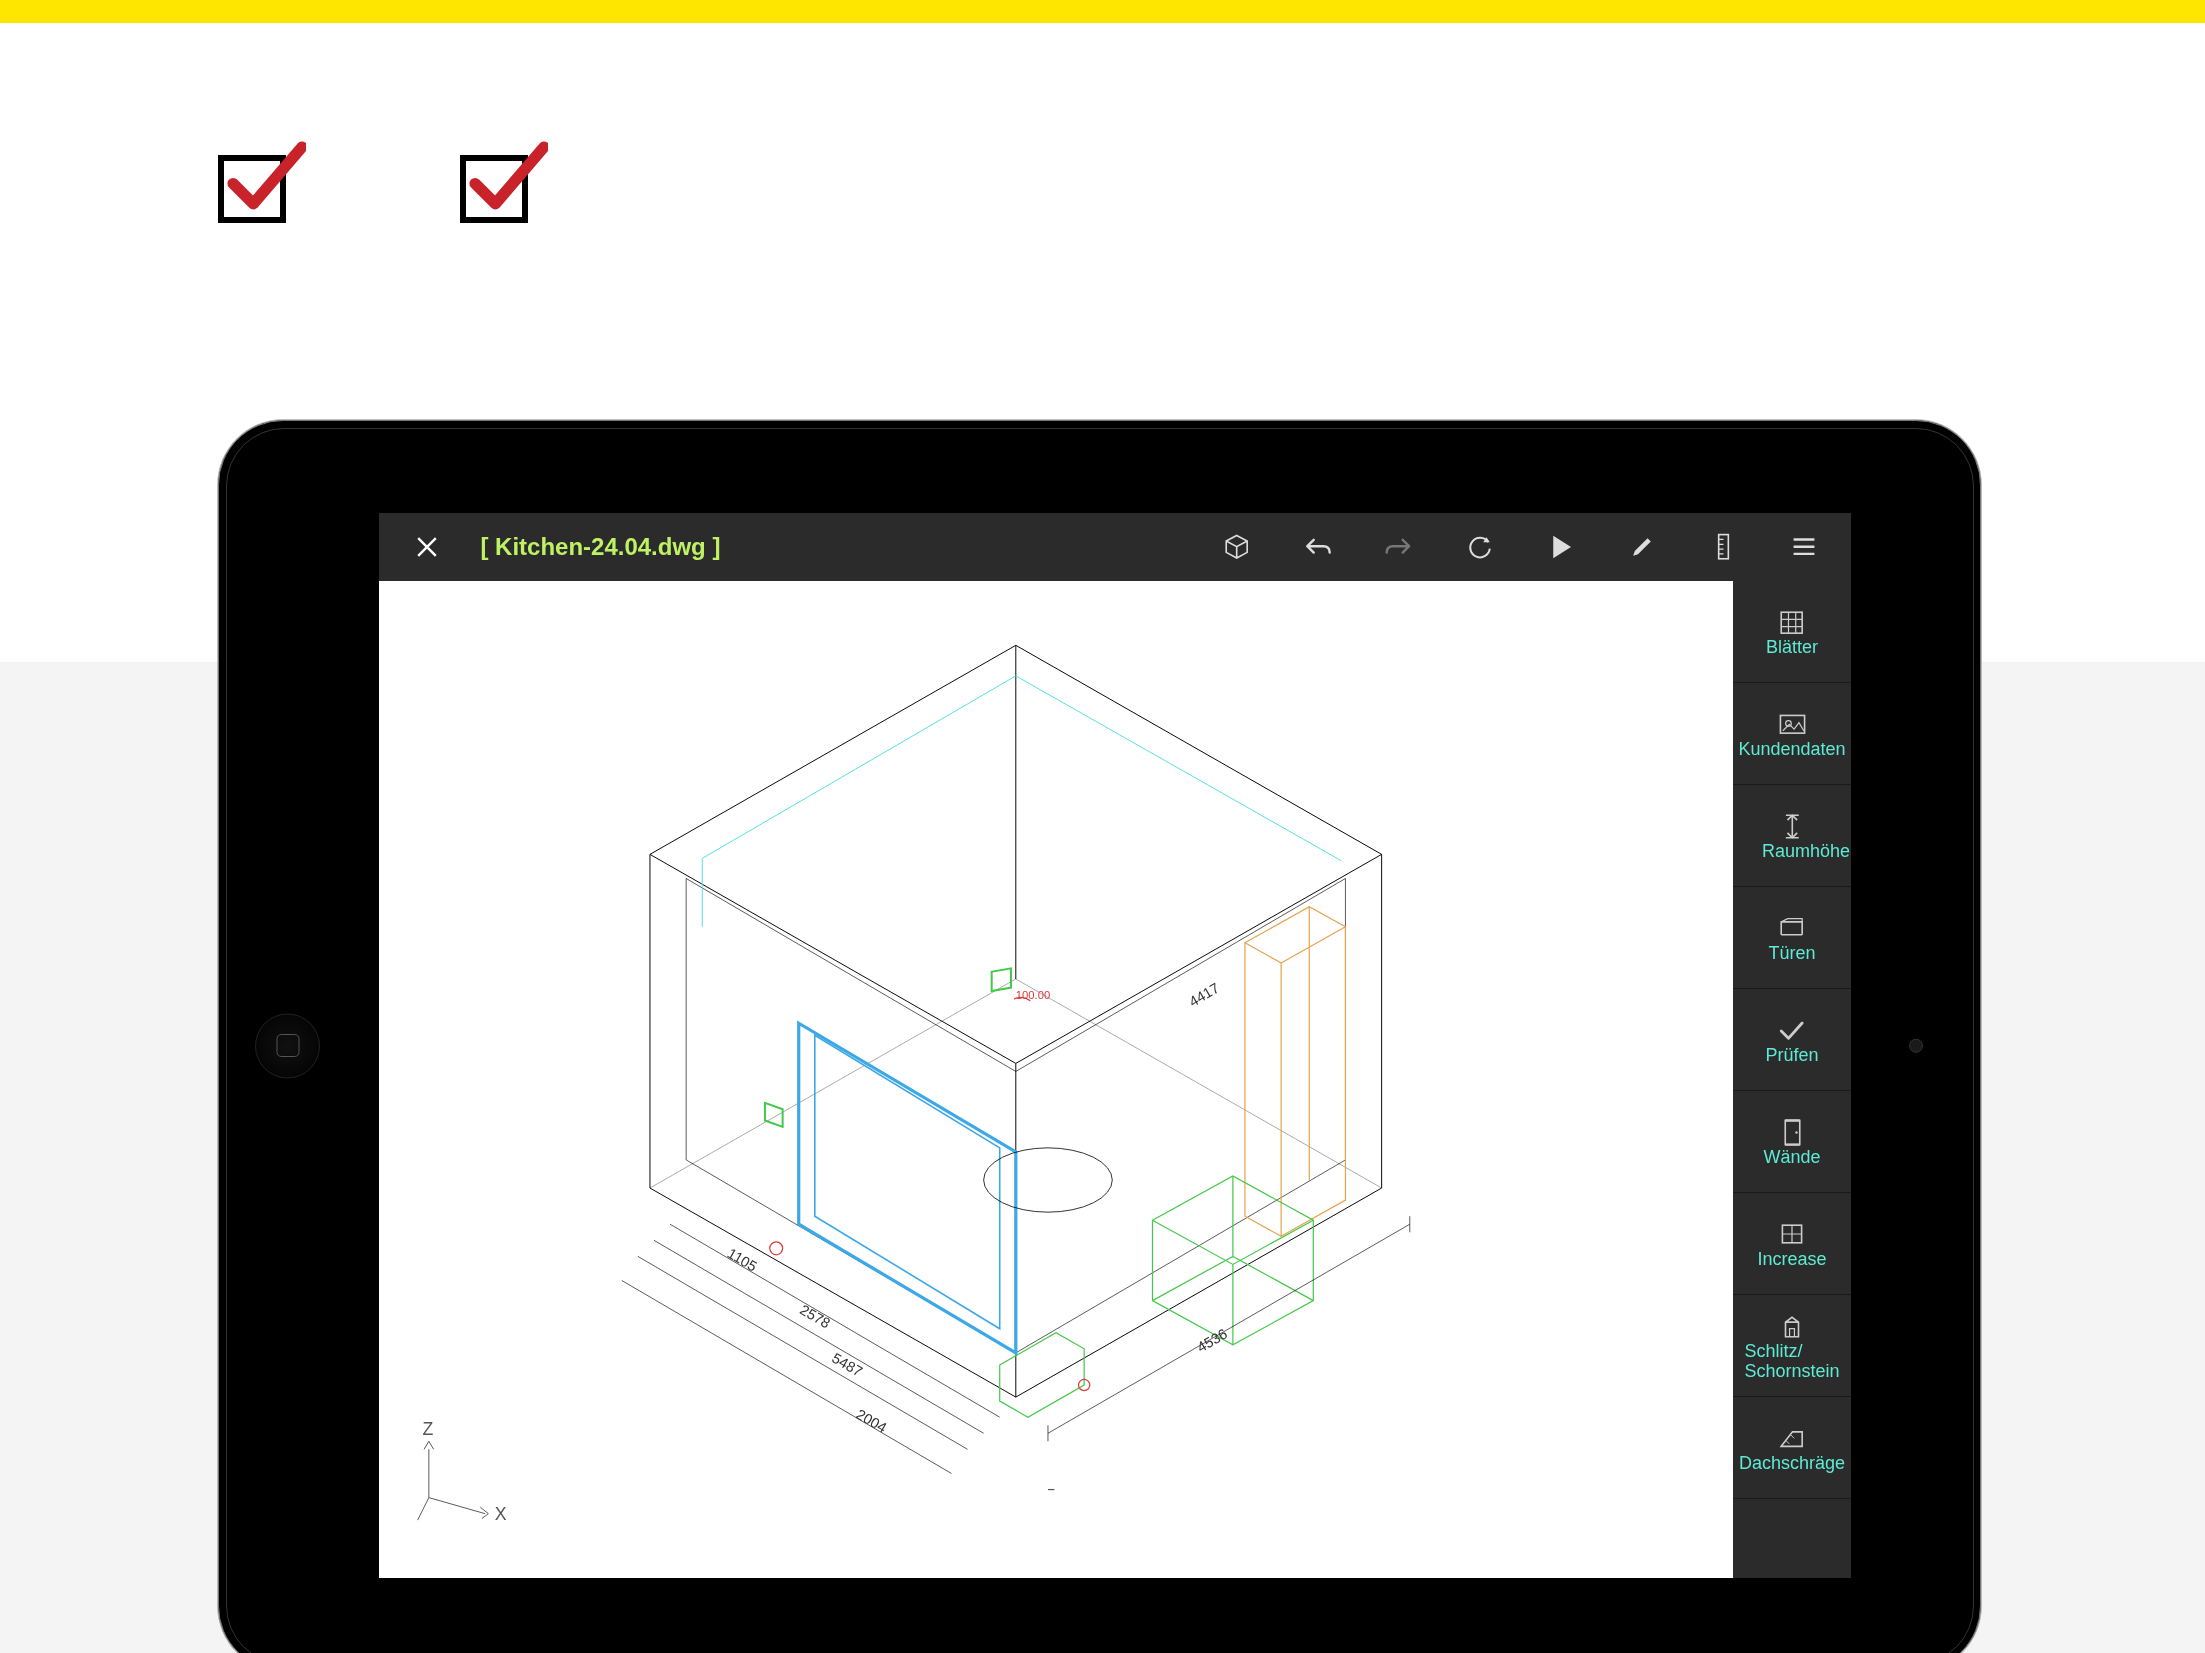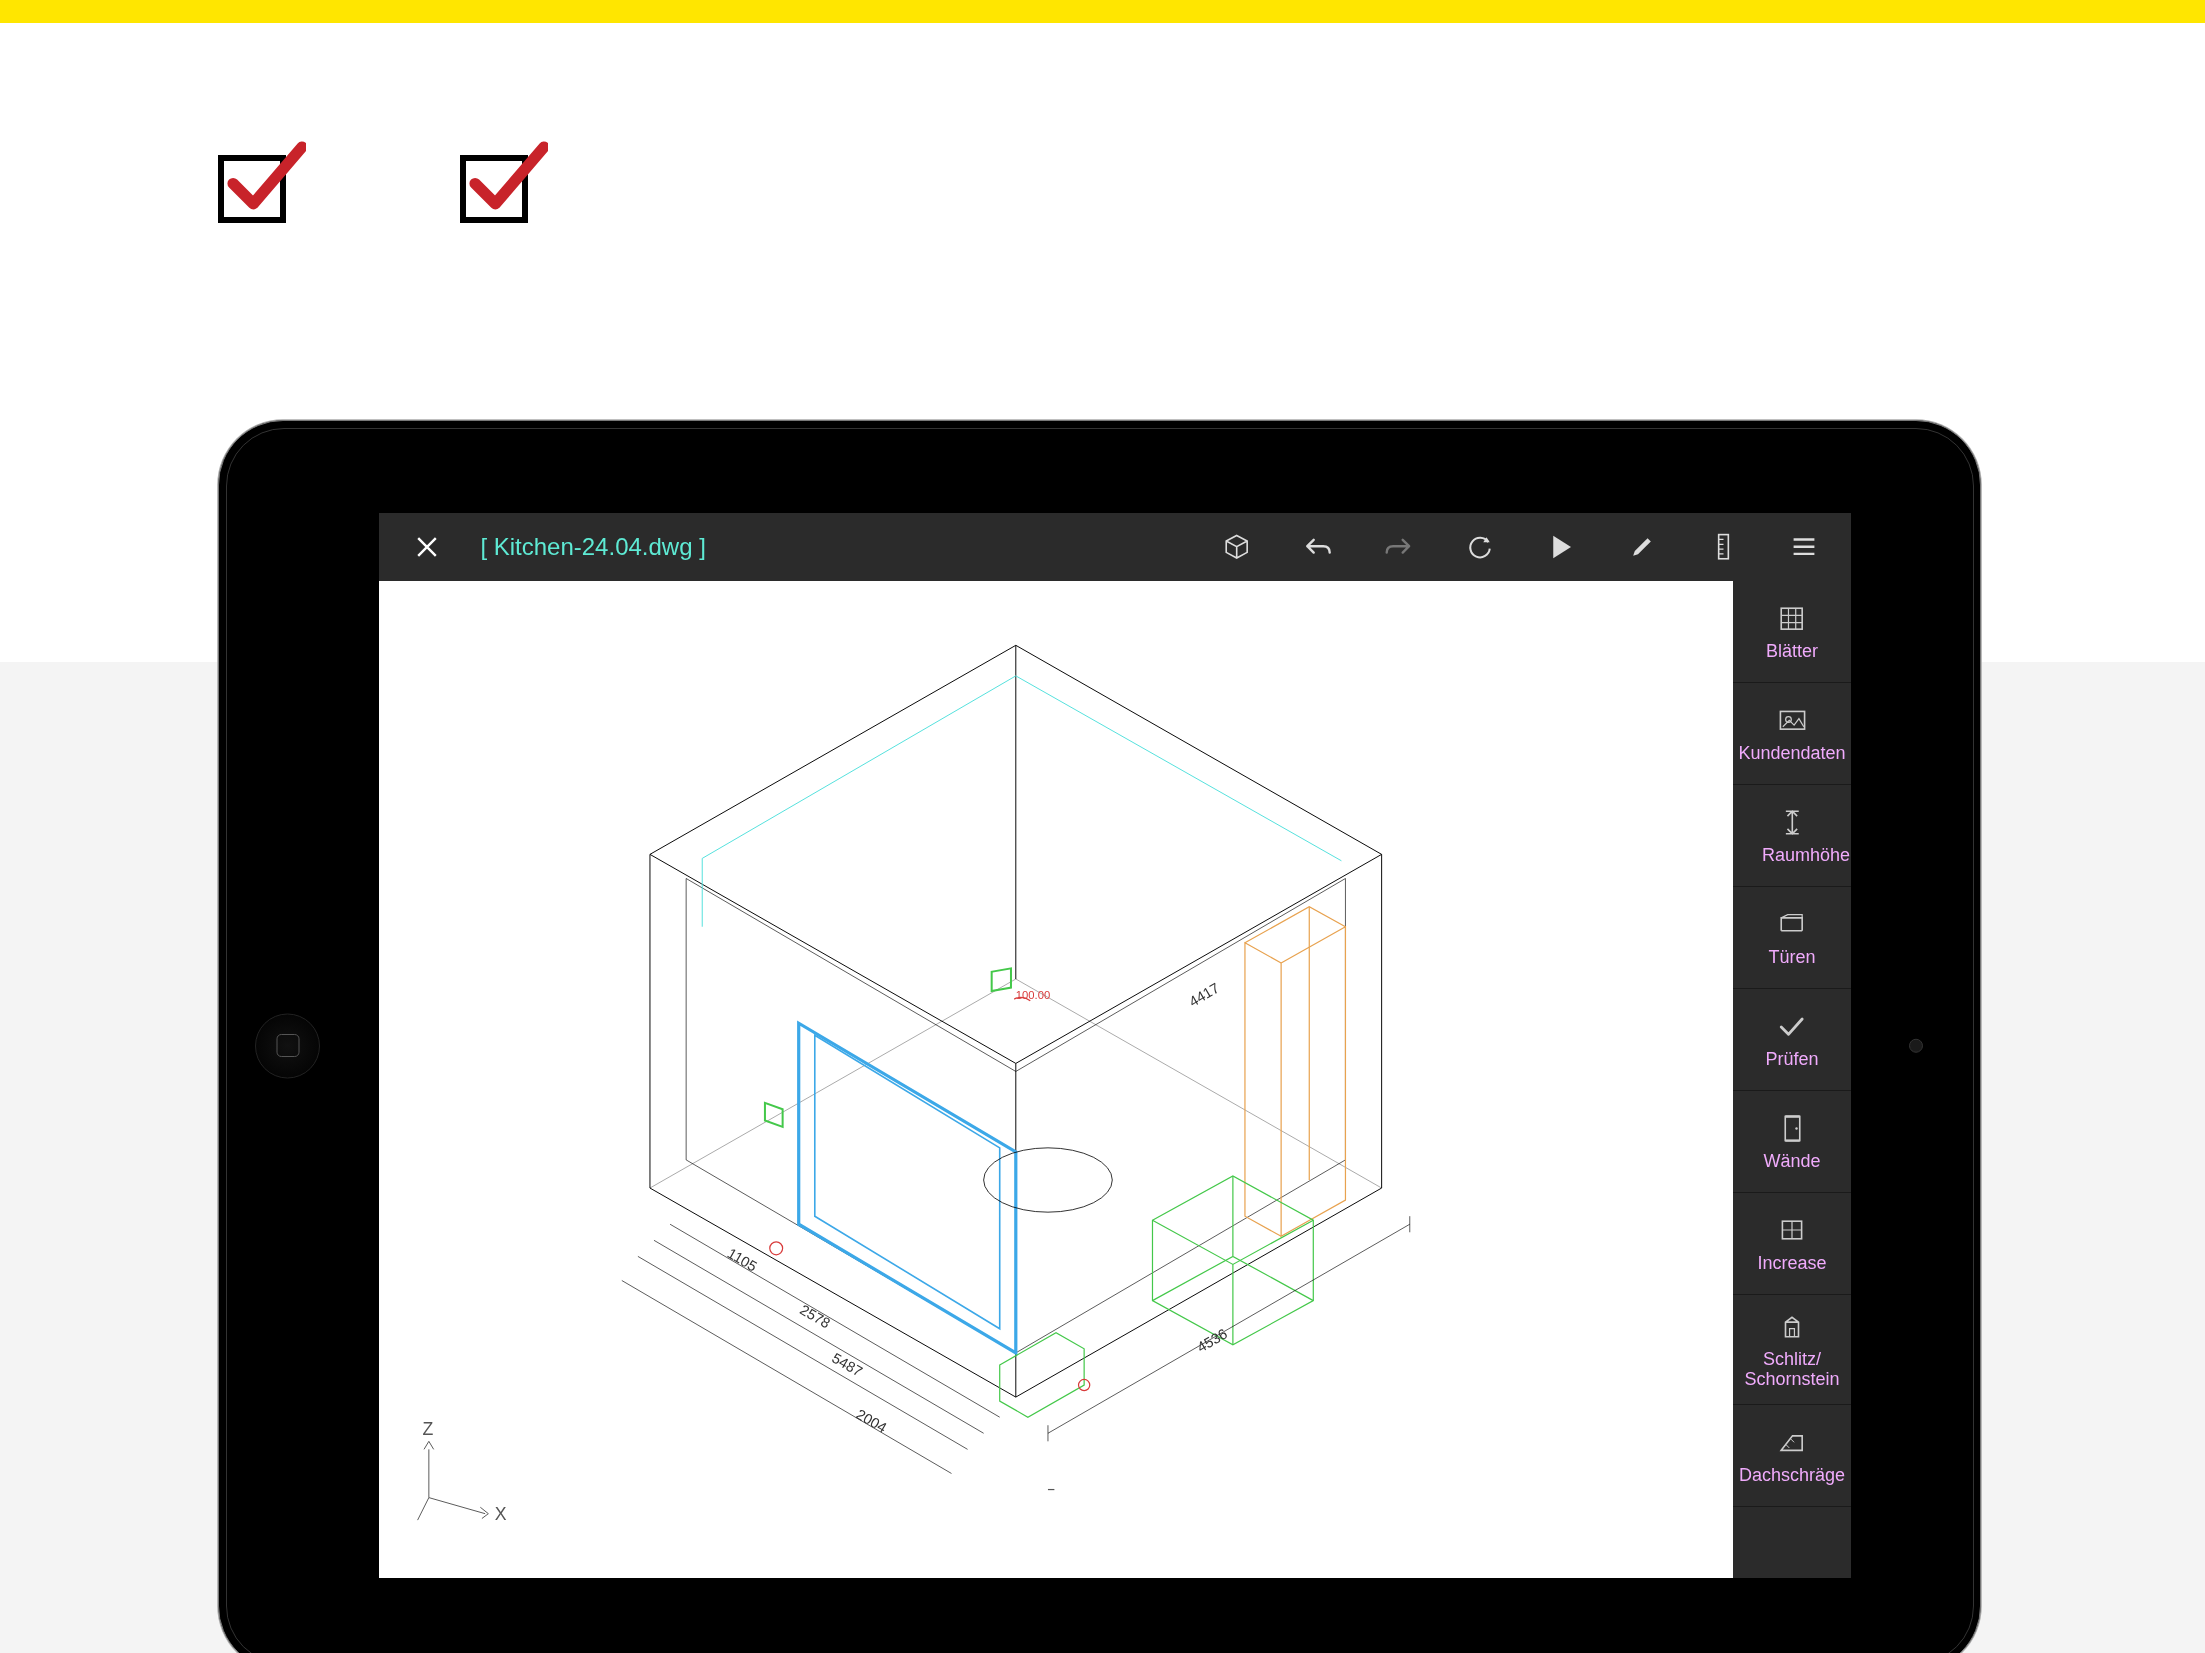--- a/index.html
+++ b/index.html
@@ -134,22 +134,22 @@
     padding-left: 27.4px;
   }
   .tb-icon {
     display: flex;
     align-items: center;
     justify-content: center;
     width: 42px; height: 42px;
     cursor: pointer;
   }
   .filename {
-    color: #5eead4;
-    font-weight: 400;
+    color: #bef264;
+    font-weight: 700;
   }
   .tb-right {
     margin-left: auto;
     display: flex;
     align-items: center;
     gap: 39px;
     padding-right: 26px;
   }
   .canvas-area {
     position: absolute;
@@ -168,24 +168,23 @@
     background: #2B2B2B;
     display: flex;
     flex-direction: column;
   }
   .panel-tool {
     border-bottom: 0.8px solid #1a1a1a;
     display: flex;
     flex-direction: column;
     align-items: center;
     justify-content: center;
-    gap: 8px;
-    color: #f0abfc;
+    color: #5eead4;
     font-size: 18px;
-    text-align: center;
+    text-align: left;
     padding: 16px 3.2px 14.5px 3.2px;
     cursor: pointer;
     min-height: 102px;
   }
   .panel-tool-icon {
     width: 31px;
     height: 31px;
     display: flex;
     align-items: center;
     justify-content: center;

